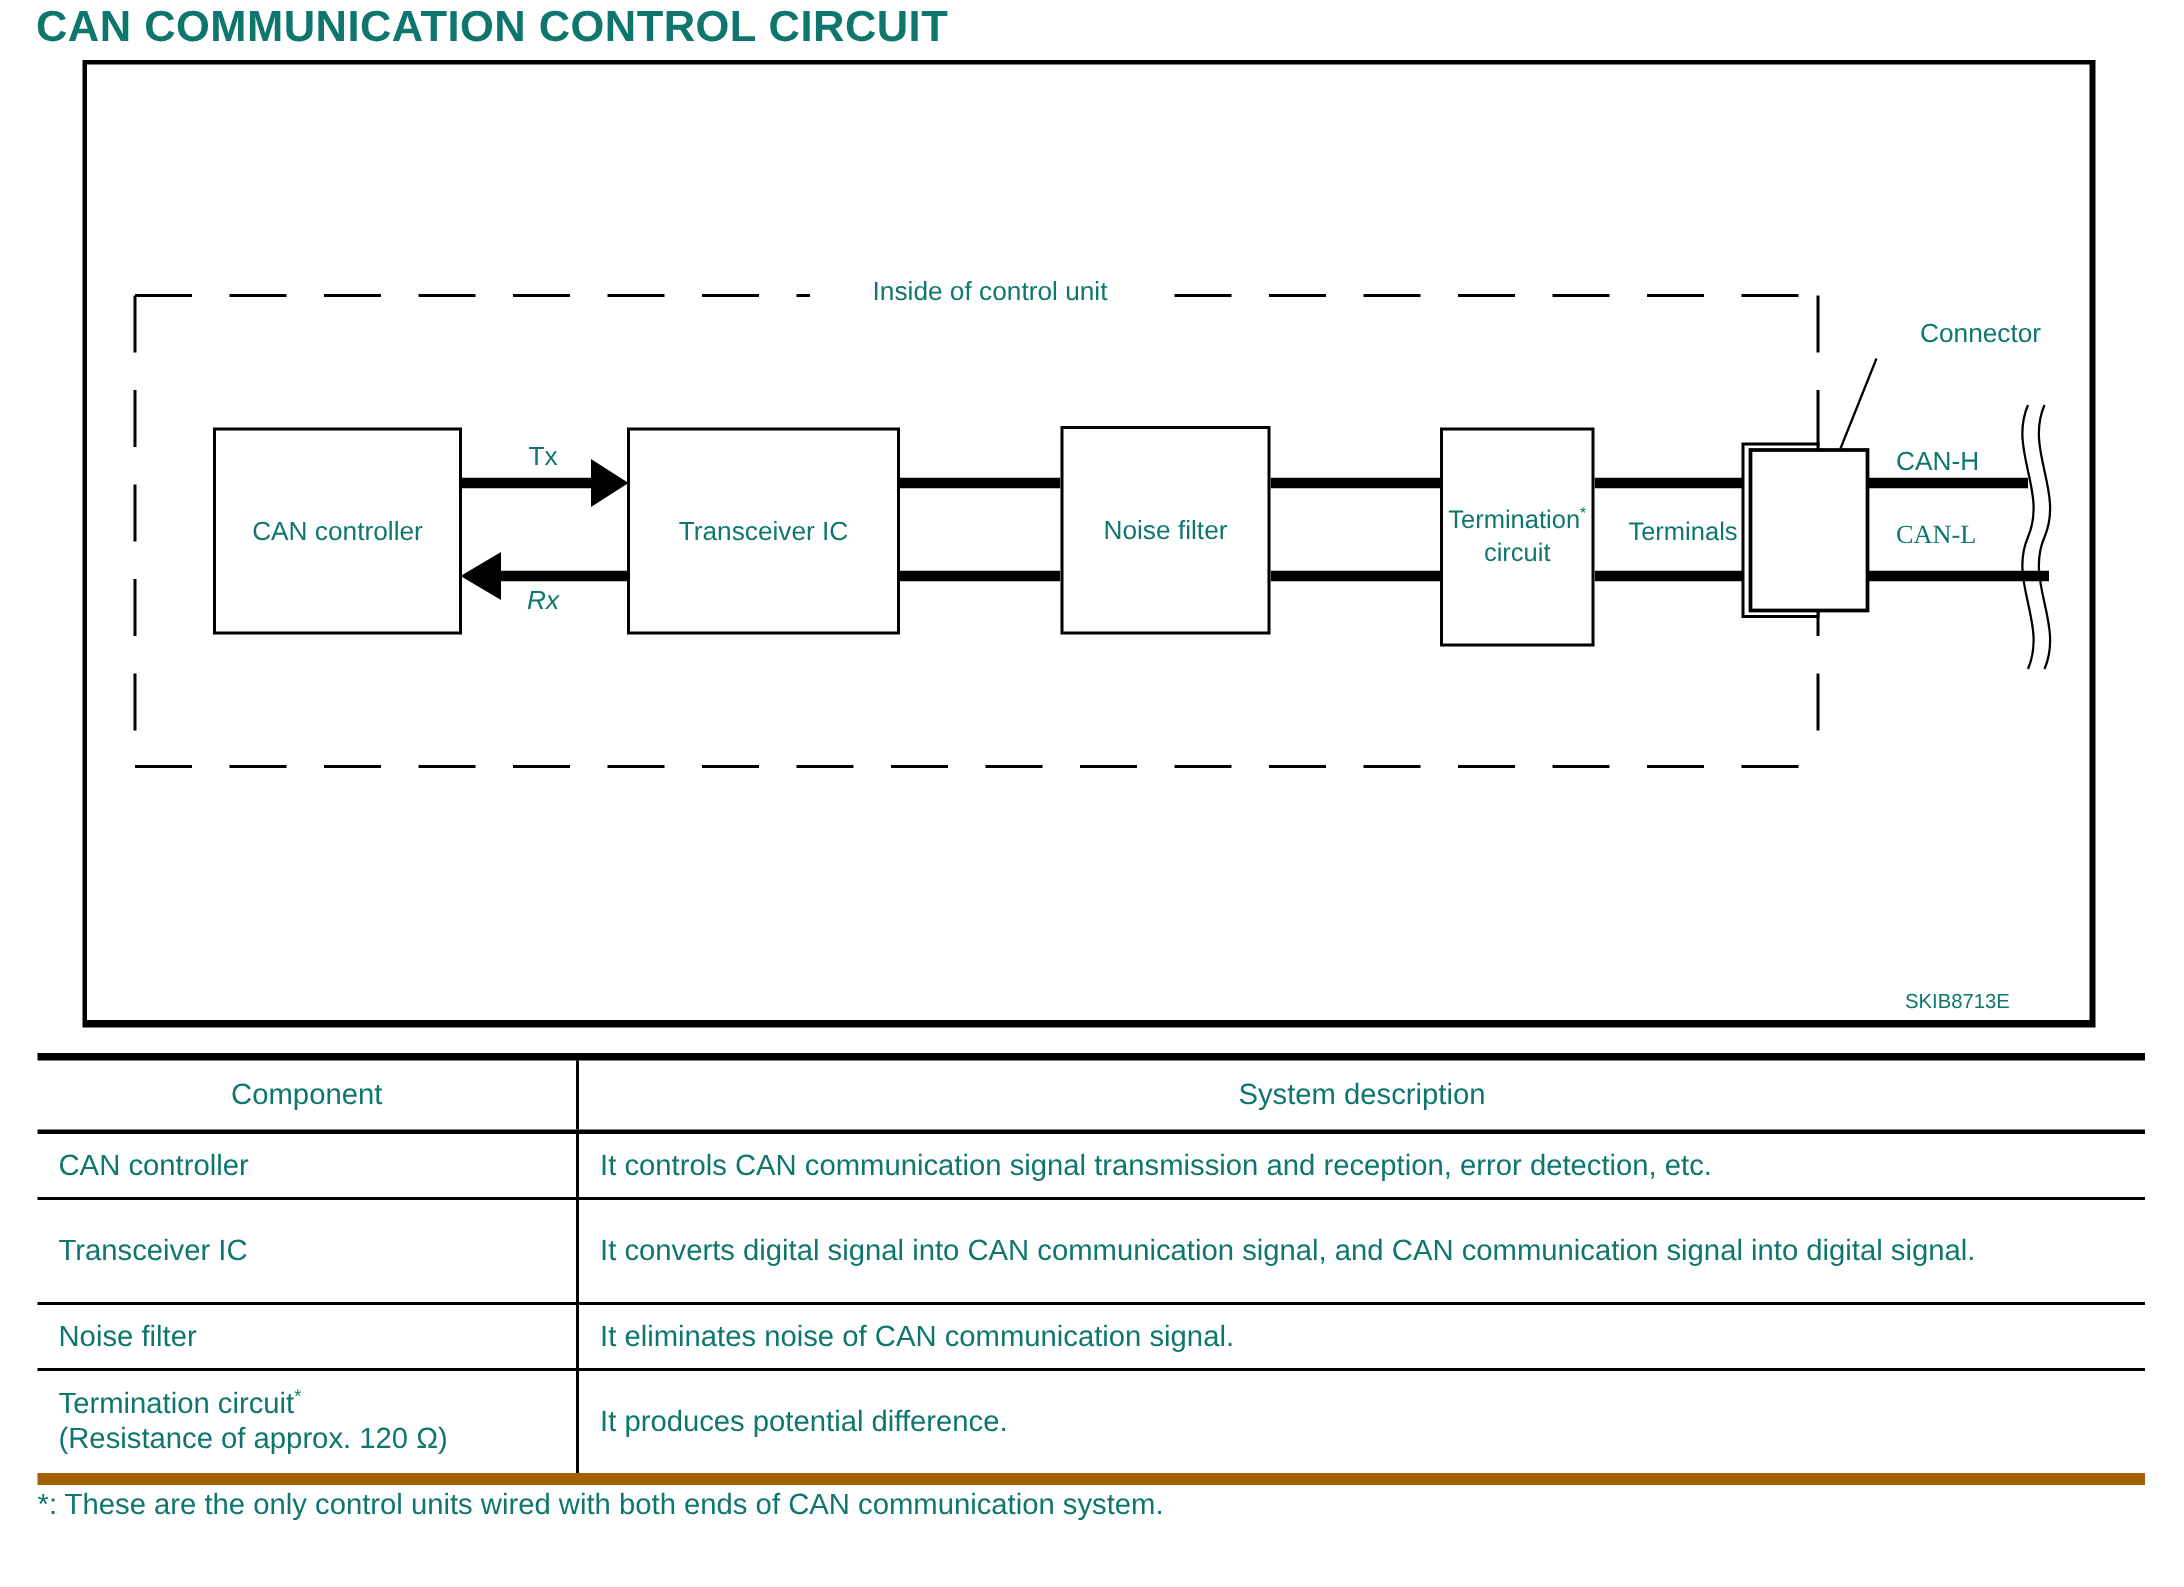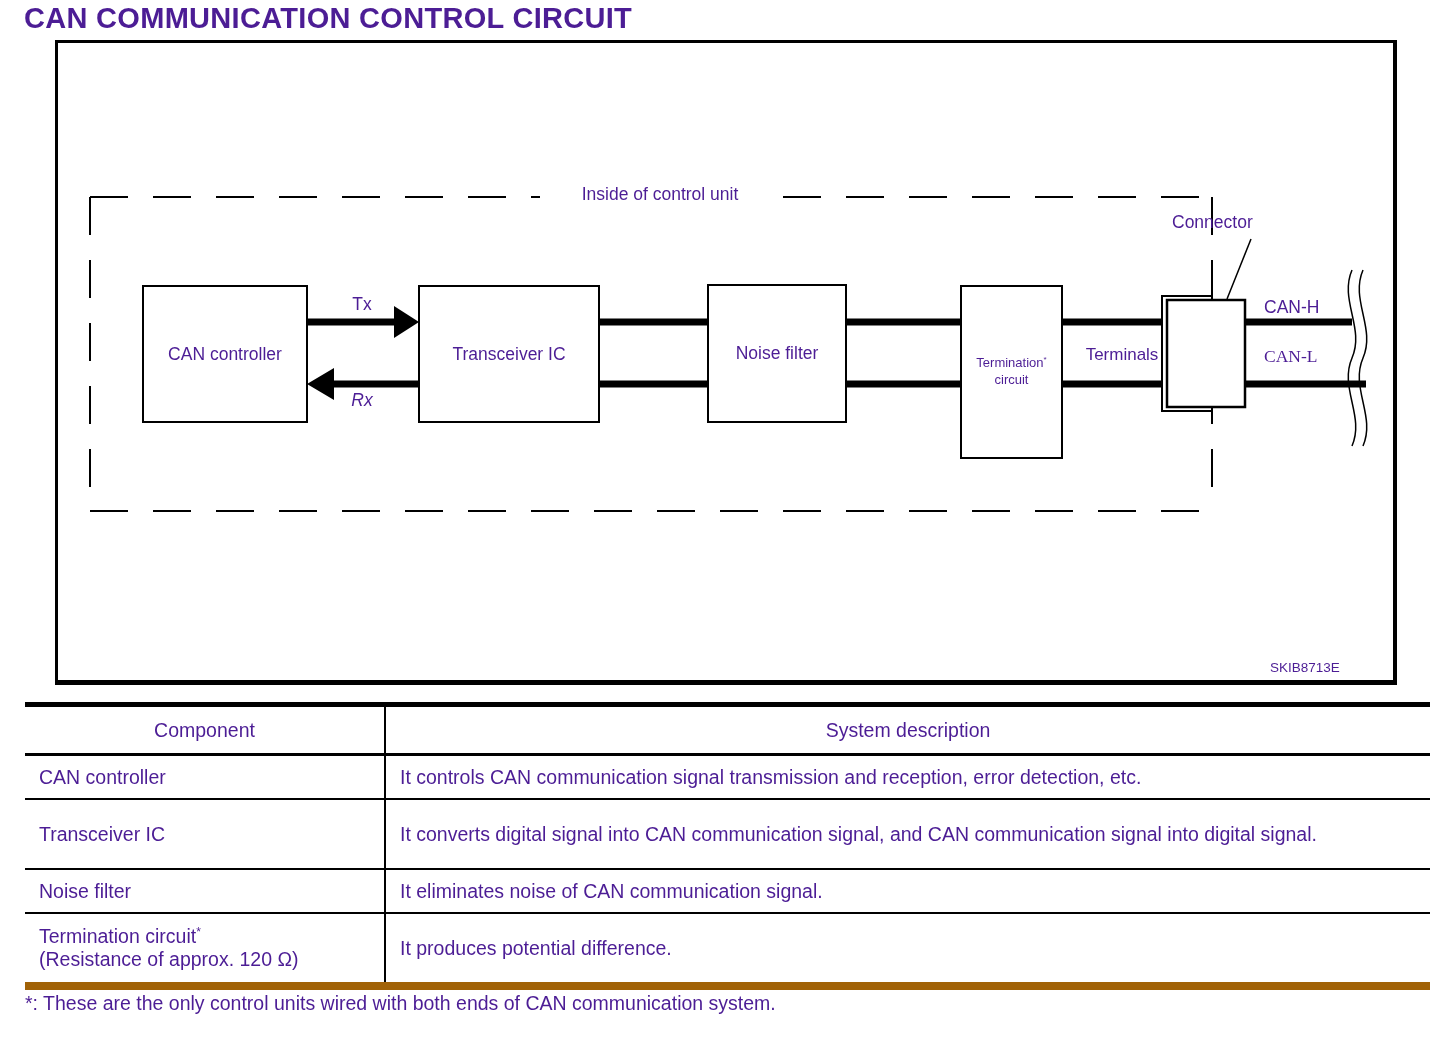--- a/index.html
+++ b/index.html
@@ -1,44 +1,44 @@
 <!DOCTYPE html>
 <html><head>
 <meta charset="utf-8">
 <style>
   html,body{margin:0;padding:0;background:#fff;}
   .page{
-    position:relative;width:1456px;height:1058px;background:#fff;color:#4c1d95;
+    position:relative;width:1456px;height:1058px;background:#fff;color:#0f766e;
     font-family:"Liberation Sans", sans-serif;overflow:hidden;
   }
   .page-title{
     position:absolute;left:24px;top:2px;font-size:29px;font-weight:bold;letter-spacing:.3px;
     white-space:nowrap;
   }
   .figure-frame{
     position:absolute;left:55px;top:40px;width:1342px;height:645px;
     border:3px solid #000;border-right-width:4px;border-bottom-width:5px;
     box-sizing:border-box;background:#fff;
   }
   .diagram-svg{position:absolute;left:0;top:0;width:1456px;height:1058px;z-index:1;pointer-events:none;}
   .block{
     position:absolute;z-index:2;background:#fff;border:2px solid #000;box-sizing:border-box;
     display:flex;align-items:center;justify-content:center;text-align:center;
     font-size:17.5px;line-height:1.3;
   }
   .blk-can{left:142px;top:285px;width:166px;height:138px;}
   .blk-trx{left:418px;top:285px;width:182px;height:138px;}
   .blk-nf {left:707px;top:284px;width:140px;height:139px;}
-  .blk-tc {left:960px;top:285px;width:103px;height:174px;font-size:13px;}
+  .blk-tc {left:960px;top:285px;width:103px;height:146px;font-size:17px;}
   .dlabel{position:absolute;z-index:3;font-size:17.5px;white-space:nowrap;}
   .lbl-inside{left:540px;top:184px;width:240px;text-align:center;background:#fff;}
   .lbl-tx{left:336px;top:294px;width:52px;text-align:center;}
   .lbl-rx{left:336px;top:390px;width:52px;text-align:center;font-style:italic;}
   .lbl-terminals{left:1076px;top:345px;width:92px;text-align:center;font-size:17px;}
-  .lbl-connector{left:1172px;top:212px;}
+  .lbl-connector{left:1280px;top:212px;}
   .lbl-canh{left:1264px;top:297px;}
   .lbl-canl{left:1264px;top:346px;font-family:Liberation Serif, serif;}
   .lbl-figcode{left:1270px;top:660px;width:106px;font-size:13.5px;}
   sup{font-size:.62em;vertical-align:super;line-height:0;}
   .spec-table{
     position:absolute;left:25px;top:702px;width:1405px;z-index:2;
     border-collapse:collapse;table-layout:fixed;
     border-top:5px solid #000;border-bottom:8px solid #a16207;
     font-size:19.5px;
   }

